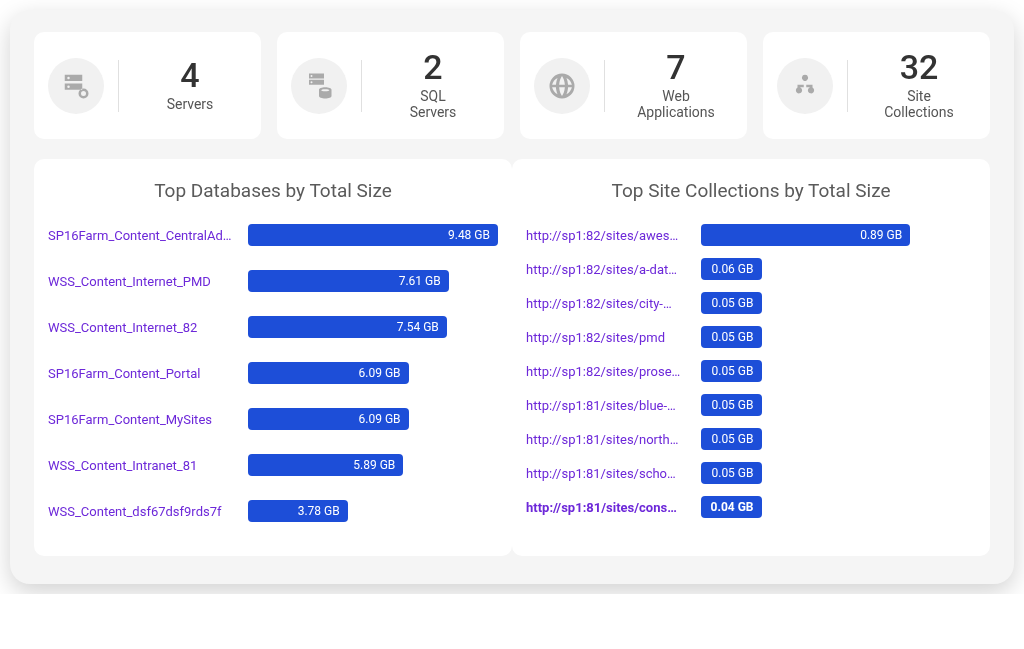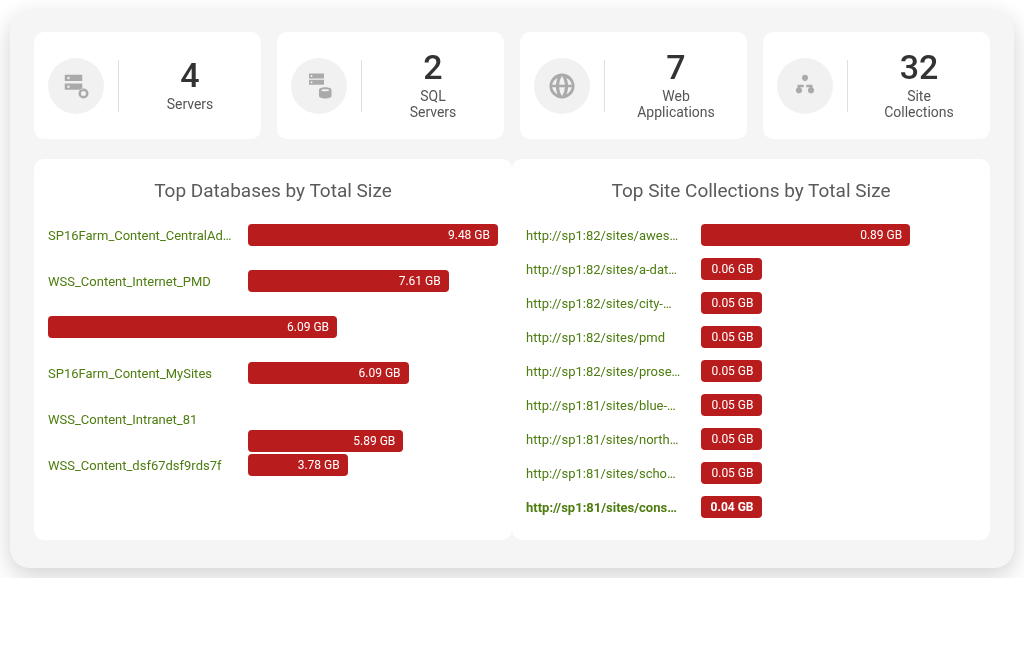--- a/index.html
+++ b/index.html
@@ -84,37 +84,37 @@
       align-items: center;
       height: 22px;
     }
     .panel--db .row-wrap { margin-bottom: 24px; }
     .panel--db .row-wrap:last-child { margin-bottom: 12px; }
     .panel--sc .row-wrap { margin-bottom: 12px; }
     .panel--sc .row-wrap:last-child { margin-bottom: 0; font-weight: bold; }
     .bar-label {
       width: 200px;
       font-size: 13px;
-      color: #4d7c0f;
+      color: #6d28d9;
       flex-shrink: 0;
       white-space: nowrap;
       overflow: hidden;
       text-overflow: ellipsis;
       padding-right: 6px;
     }
     .panel--sc .bar-label { width: 175px; }
     .bar-track {
       flex: 1;
       position: relative;
       height: 22px;
     }
     .bar-fill {
       position: relative;
       height: 22px;
-      background: #b91c1c;
+      background: #1d4ed8;
       border-radius: 4px;
       display: flex;
       align-items: center;
       justify-content: flex-end;
       padding: 0 8px;
       min-width: 48px;
     }
     .bar-value {
       color: #fff;
       font-size: 12px;
@@ -202,20 +202,31 @@
               <div class="bar-label">WSS_Content_Internet_PMD</div>
               <div class="bar-track">
                 <div class="bar-fill" style="width: 80.2743%;">
                   <span class="bar-value">7.61 GB</span>
                 </div>
               </div>
             </div>
           </div>
           <div class="row-wrap">
             <div class="bar-row">
+              <div class="bar-label">WSS_Content_Internet_82</div>
+              <div class="bar-track">
+                <div class="bar-fill" style="width: 79.5359%;">
+                  <span class="bar-value">7.54 GB</span>
+                </div>
+              </div>
+            </div>
+          </div>
+          <div class="row-wrap">
+            <div class="bar-row">
+              <div class="bar-label">SP16Farm_Content_Portal</div>
               <div class="bar-track">
                 <div class="bar-fill" style="width: 64.2405%;">
                   <span class="bar-value">6.09 GB</span>
                 </div>
               </div>
             </div>
           </div>
           <div class="row-wrap">
             <div class="bar-row">
               <div class="bar-label">SP16Farm_Content_MySites</div>
@@ -223,21 +234,21 @@
                 <div class="bar-fill" style="width: 64.2405%;">
                   <span class="bar-value">6.09 GB</span>
                 </div>
               </div>
             </div>
           </div>
           <div class="row-wrap">
             <div class="bar-row">
               <div class="bar-label">WSS_Content_Intranet_81</div>
               <div class="bar-track">
-                <div class="bar-fill" style="width: 62.1308%; margin-top: 22px;">
+                <div class="bar-fill" style="width: 62.1308%;">
                   <span class="bar-value">5.89 GB</span>
                 </div>
               </div>
             </div>
           </div>
           <div class="row-wrap">
             <div class="bar-row">
               <div class="bar-label">WSS_Content_dsf67dsf9rds7f</div>
               <div class="bar-track">
                 <div class="bar-fill" style="width: 39.8734%;">

